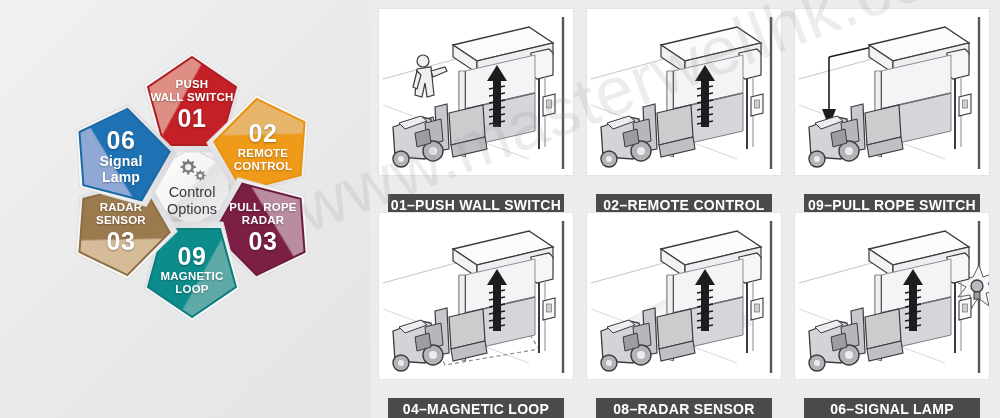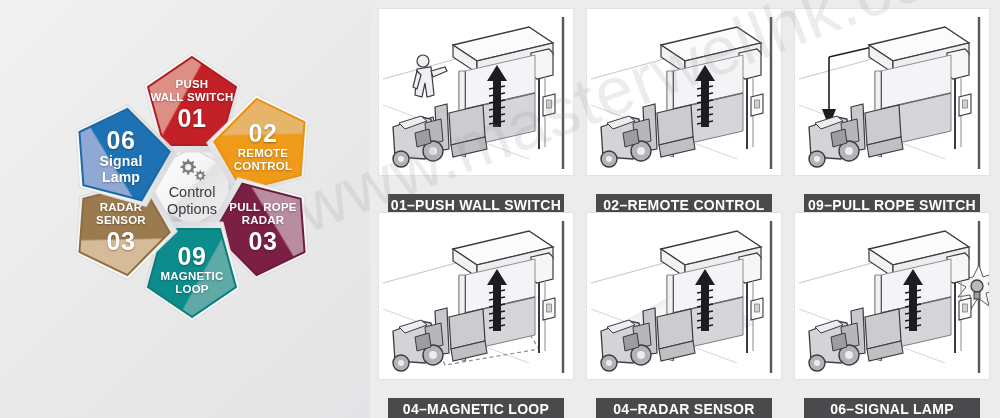--- a/index.html
+++ b/index.html
@@ -491,21 +491,21 @@
               <polygon points="72,136 106,128 108,140 74,148" fill="#bfbfc4" stroke="#3b3b3f" stroke-width="1.1"></polygon>
               <polygon points="46,114 62,110 64,132 48,136" fill="#b6b6bb" stroke="#3b3b3f" stroke-width="1"></polygon>
               <circle cx="22" cy="150" r="8" fill="#b3b3b8" stroke="#3b3b3f" stroke-width="1.4"></circle>
               <circle cx="22" cy="150" r="3" fill="#ededf0"></circle>
               <circle cx="54" cy="142" r="10" fill="#b3b3b8" stroke="#3b3b3f" stroke-width="1.4"></circle>
               <circle cx="54" cy="142" r="4" fill="#ededf0"></circle>
               <polygon points="36,124 50,120 52,134 38,138" fill="#9c9ca2" stroke="#3b3b3f" stroke-width="1"></polygon>
             </g>
           </svg>
         </div>
-        <div class="caption">04–RADAR SENSOR</div>
+        <div class="caption">08–RADAR SENSOR</div>
       </div>
       <div class="cell" style="left: 416px; top: 204px; text-align: right;">
         <div class="pic">
           <svg width="196" height="168" viewBox="0 0 196 168">
             <rect width="196" height="168" fill="#ffffff"></rect>
             <polyline points="4,70 128,36" fill="none" stroke="#c9c9ce" stroke-width="1.2"></polyline>
             <polyline points="4,96 150,150" fill="none" stroke="#d8d8dc" stroke-width="1"></polyline>
             <line x1="184" y1="8" x2="184" y2="160" stroke="#55555a" stroke-width="2.4"></line>
             <g>
               <polygon points="178,64 184,52 188,64 200,60 193,71 204,78 191,80 194,93 183,85 176,96 175,82 163,84 171,74 160,68" fill="#f7f7f8" stroke="#5a5a60" stroke-width="1"></polygon>

